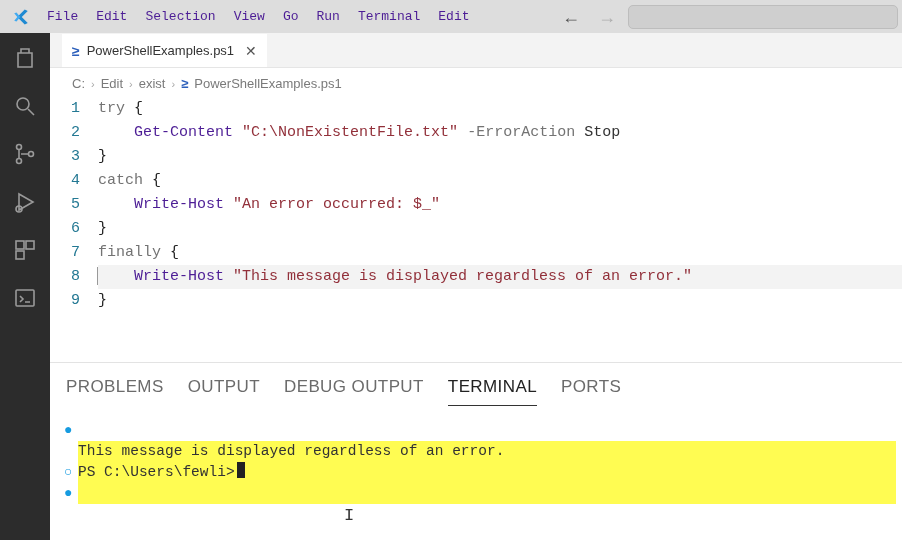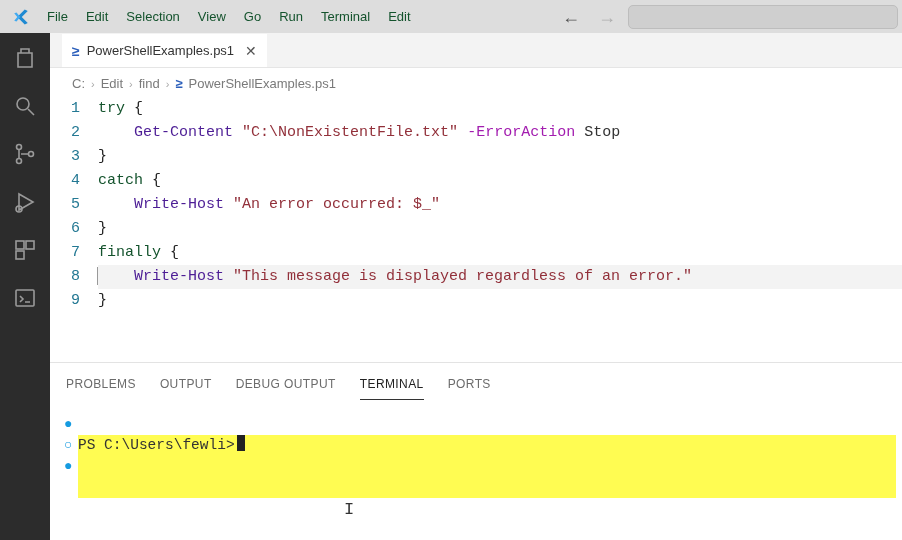--- a/index.html
+++ b/index.html
@@ -1,20 +1,20 @@
 <!DOCTYPE html>
 <html><head>
 <meta charset="utf-8">
 <style>
   * { margin:0; padding:0; box-sizing:border-box; }
   html,body { width:902px; height:540px; font-family:"Segoe UI",Arial,sans-serif; font-size:13px; color:#333; background:#fff; overflow:hidden; }
   .titlebar { height:33px; background:#dddddd; display:flex; align-items:center; padding:0 4px; }
   .titlebar .logo { width:34px; display:flex; justify-content:center; }
   .titlebar .logo svg { width:18px; height:18px; }
-  .menu-item { padding:6px 9px; color:#14532d; cursor:default; }
+  .menu-item { padding:6px 9px; color:#4c1d95; cursor:default;font-family:Liberation Mono, monospace; }
   .nav-arrows { display:flex; align-items:center; gap:18px; margin-left:auto; padding-right:12px; color:#555; }
   .nav-arrows span { font-size:18px; line-height:1; }
   .nav-arrows .fwd { opacity:.35; }
   .cmdcenter { width:270px; height:24px; background:#cfcfcf; border:1px solid #bdbdbd; border-radius:5px; }
   .body { display:flex; height:507px; }
   .activity { width:50px; background:#2c2c2c; display:flex; flex-direction:column; align-items:center; padding-top:12px; gap:22px; }
   .activity .ai { width:26px; height:26px; display:flex; align-items:center; justify-content:center; color:#9a9a9a; }
   .activity .ai svg { width:24px; height:24px; stroke:#9a9a9a; fill:none; stroke-width:1.6; }
   .main { flex:1; display:flex; flex-direction:column; background:#fff; }
   .tabs { height:35px; background:#f3f3f3; border-bottom:1px solid #e5e5e5; display:flex; align-items:stretch; padding-left:12px; }
@@ -22,28 +22,28 @@
   .tab .ps-ico { color:#2b5fbb; font-size:14px; font-weight:bold; }
   .tab .close { color:#555; font-size:14px; margin-left:4px; }
   .crumbs { padding:8px 0 4px 22px; color:#7a7a7a; font-size:13px; display:flex; align-items:center; gap:6px; }
   .crumbs .sep { color:#a8a8a8; font-size:11px; }
   .crumbs .ps-ico { color:#2b5fbb; font-weight:bold; }
   .editor { flex:1; display:flex; padding-top:2px; font-family:Consolas,"Courier New",monospace; font-size:15px; line-height:24px; }
   .gutter { width:48px; text-align:right; color:#237893; padding-right:18px; }
   .code { flex:1; position:relative; }
   .line { white-space:pre; position:relative; }
   .line.hl { background:#f3f3f3; }
-  .kw { color:#14532d; }
+  .kw { color:#737373; }
   .cmd { color:#4c1d95; }
   .str { color:#92303a; }
-  .param { color:#a21caf;margin-top:27px; }
+  .param { color:#737373;margin-top:27px; }
   .punc { color:#222; }
   .curs { display:inline-block; width:0; height:18px; border-left:1px solid #999; vertical-align:middle; margin-left:-1px; }
   .panel { border-top:1px solid #e3e3e3; display:flex; flex-direction:column; height:178px; }
-  .ptabs { display:flex; gap:24px; padding:14px 0 0 16px; font-size:12px; letter-spacing:.4px; color:#6b6b6b; }
+  .ptabs { display:flex; gap:24px; padding:14px 0 0 16px; font-size:17px; letter-spacing:.4px; color:#6b6b6b; }
   .ptab { padding-bottom:8px; cursor:default; }
   .ptab.active { color:#222; border-bottom:1px solid #333; }
   .term { flex:1; font-family:Consolas,"Courier New",monospace; font-size:14.5px; line-height:21px; padding:14px 8px 0 14px; position:relative; }
   .trow { display:flex; align-items:flex-start; }
   .bullet { width:14px; flex:none; color:#169be0; font-size:14px; line-height:21px; }
   .bullet.hollow { color:#169be0; }
   .ttext { white-space:pre; }
   .tstr { color:#6a8a2a; }
   .tcmd { color:#a7a12a; }
   .hlblock { position:absolute; left:28px; right:6px; top:35px; height:63px; background:#fffc52; z-index:0; }
@@ -125,21 +125,21 @@
         <span>PowerShellExamples.ps1</span>
         <span class="close">✕</span>
       </div>
     </div>
 
     <div class="crumbs">
       <span>C:</span>
         <span class="sep">›</span>
       <span>Edit</span>
         <span class="sep">›</span>
-      <span>find</span>
+      <span>exist</span>
         <span class="sep">›</span>
       <span class="ps-ico">≥</span>
       <span>PowerShellExamples.ps1</span>
     </div>
 
     <div class="editor">
       <div class="gutter">
         <div>1</div>
         <div>2</div>
         <div>3</div>
@@ -171,20 +171,24 @@
         <div class="ptab active">TERMINAL</div>
         <div class="ptab">PORTS</div>
       </div>
       <div class="term">
         <div class="hlblock"></div>
         <div class="tfront">
           <div class="trow">
               <span class="bullet">●</span>
             </div>
           <div class="trow">
+              <span class="bullet"> </span>
+              <span class="ttext">This message is displayed regardless of an error.</span>
+            </div>
+          <div class="trow">
               <span class="bullet hollow">○</span>
               <span class="ttext"><span>PS C:\Users\fewli&gt;</span><span class="tcur"></span></span>
             </div>
           <div class="trow">
               <span class="bullet">●</span>
             </div>
         </div>
         <span class="ibeam">I</span>
       </div>
     </div>

